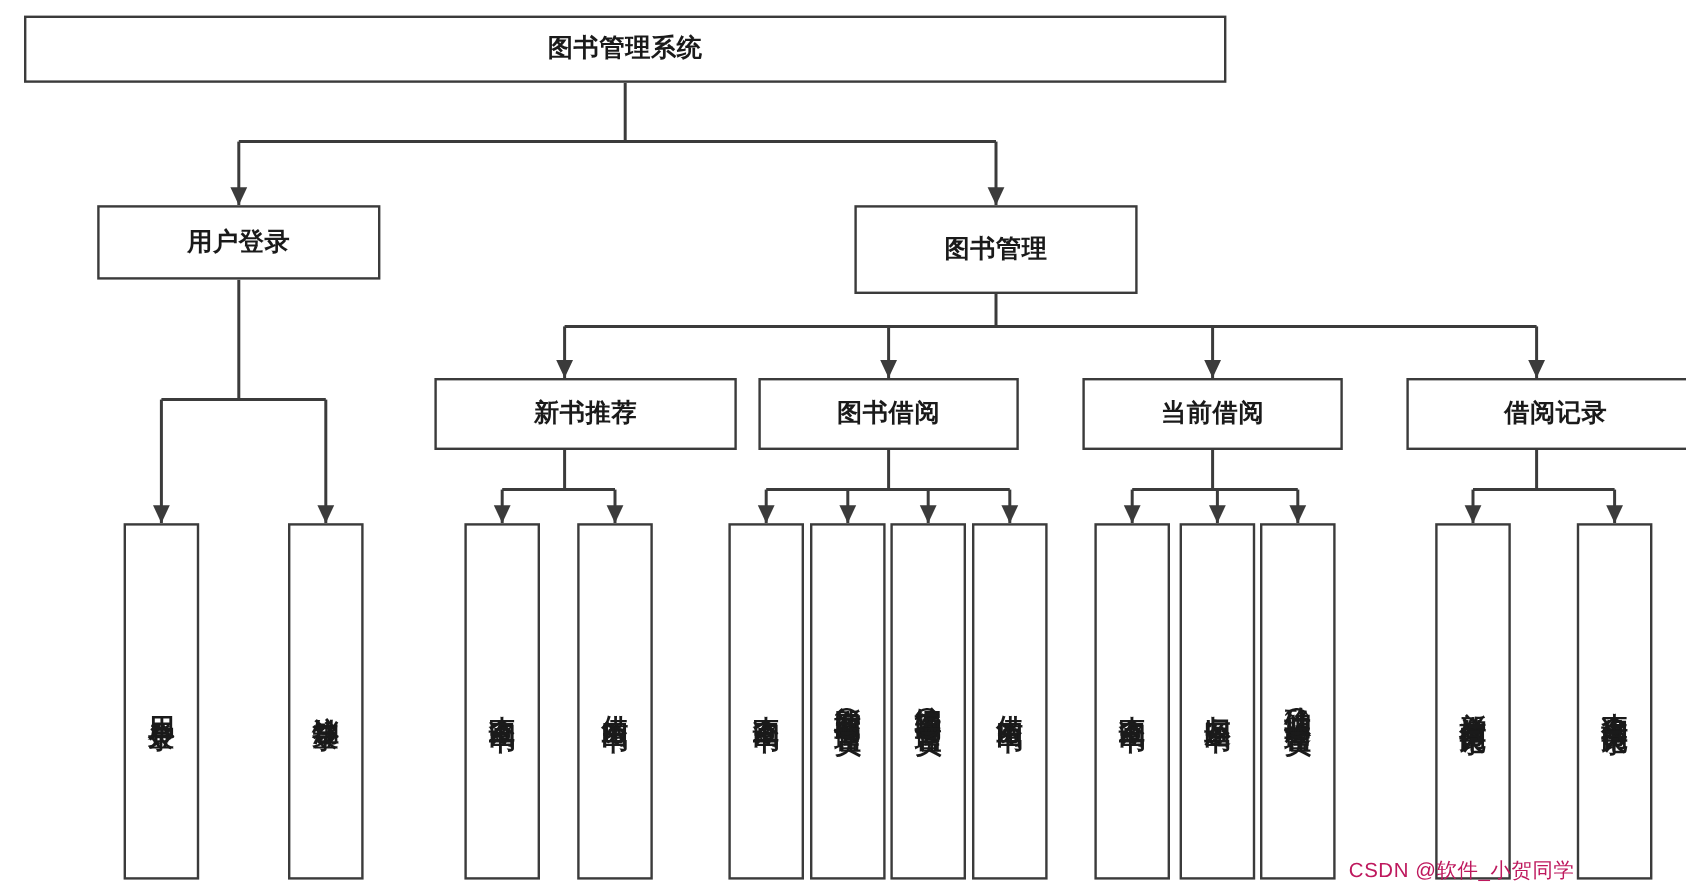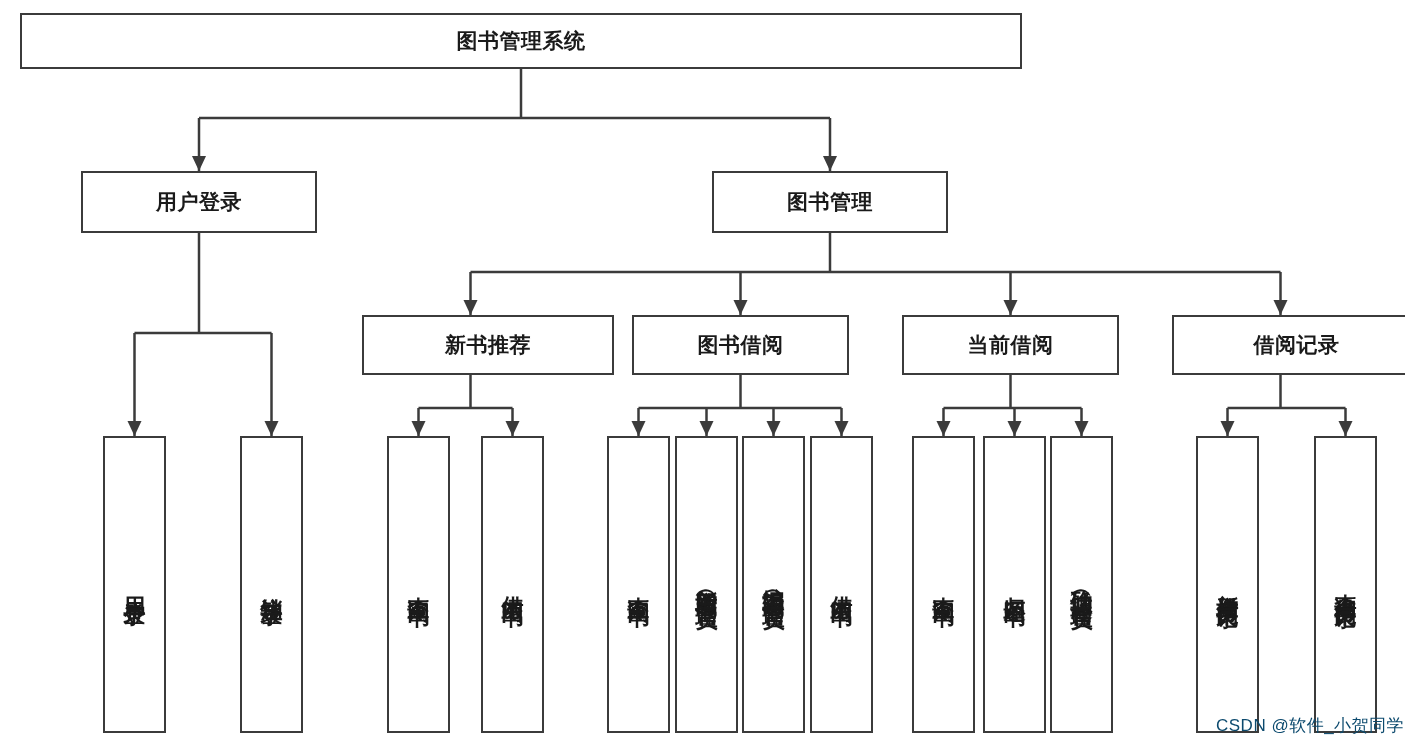--- a/index.html
+++ b/index.html
@@ -111,21 +111,21 @@
       <line x1="1345.5" y1="408" x2="1345.5" y2="436" stroke="#3b3b3b" stroke-width="2.5"></line>
       <polygon points="1338.5,421 1352.5,421 1345.5,436" fill="#3b3b3b"></polygon>
     </svg>
   <div id="nodes">
       <div class="node horiz" style="left: 20px; top: 13px; width: 1002px; height: 56px;">
         <span class="label">图书管理系统</span>
       </div>
       <div class="node horiz" style="left: 81px; top: 171px; width: 236px; height: 62px;">
         <span class="label">用户登录</span>
       </div>
-      <div class="node horiz" style="left: 712px; top: 171px; width: 236px; height: 62px;">
+      <div class="node horiz" style="left: 712px; top: 171px; width: 236px; height: 74px;">
         <span class="label">图书管理</span>
       </div>
       <div class="node horiz" style="left: 362px; top: 315px; width: 252px; height: 60px;">
         <span class="label">新书推荐</span>
       </div>
       <div class="node horiz" style="left: 632px; top: 315px; width: 217px; height: 60px;">
         <span class="label">图书借阅</span>
       </div>
       <div class="node horiz" style="left: 902px; top: 315px; width: 217px; height: 60px;">
         <span class="label">当前借阅</span>
@@ -166,14 +166,14 @@
       <div class="node vert" style="left: 1050px; top: 436px; width: 63px; height: 297px;">
         <span class="label">确认归还（管理员）</span>
       </div>
       <div class="node vert" style="left: 1196px; top: 436px; width: 63px; height: 297px;">
         <span class="label">新增借阅记录</span>
       </div>
       <div class="node vert" style="left: 1314px; top: 436px; width: 63px; height: 297px;">
         <span class="label">查询借阅记录</span>
       </div>
     </div>
-  <div class="watermark" style="left: 1216px; top: 714px; color: #0c4a6e; text-align: center;">CSDN @软件_小贺同学</div>
+  <div class="watermark" style="left: 1124px; top: 714px; color: #be185d; text-align: center;">CSDN @软件_小贺同学</div>
 </div>
 
 </body></html>

